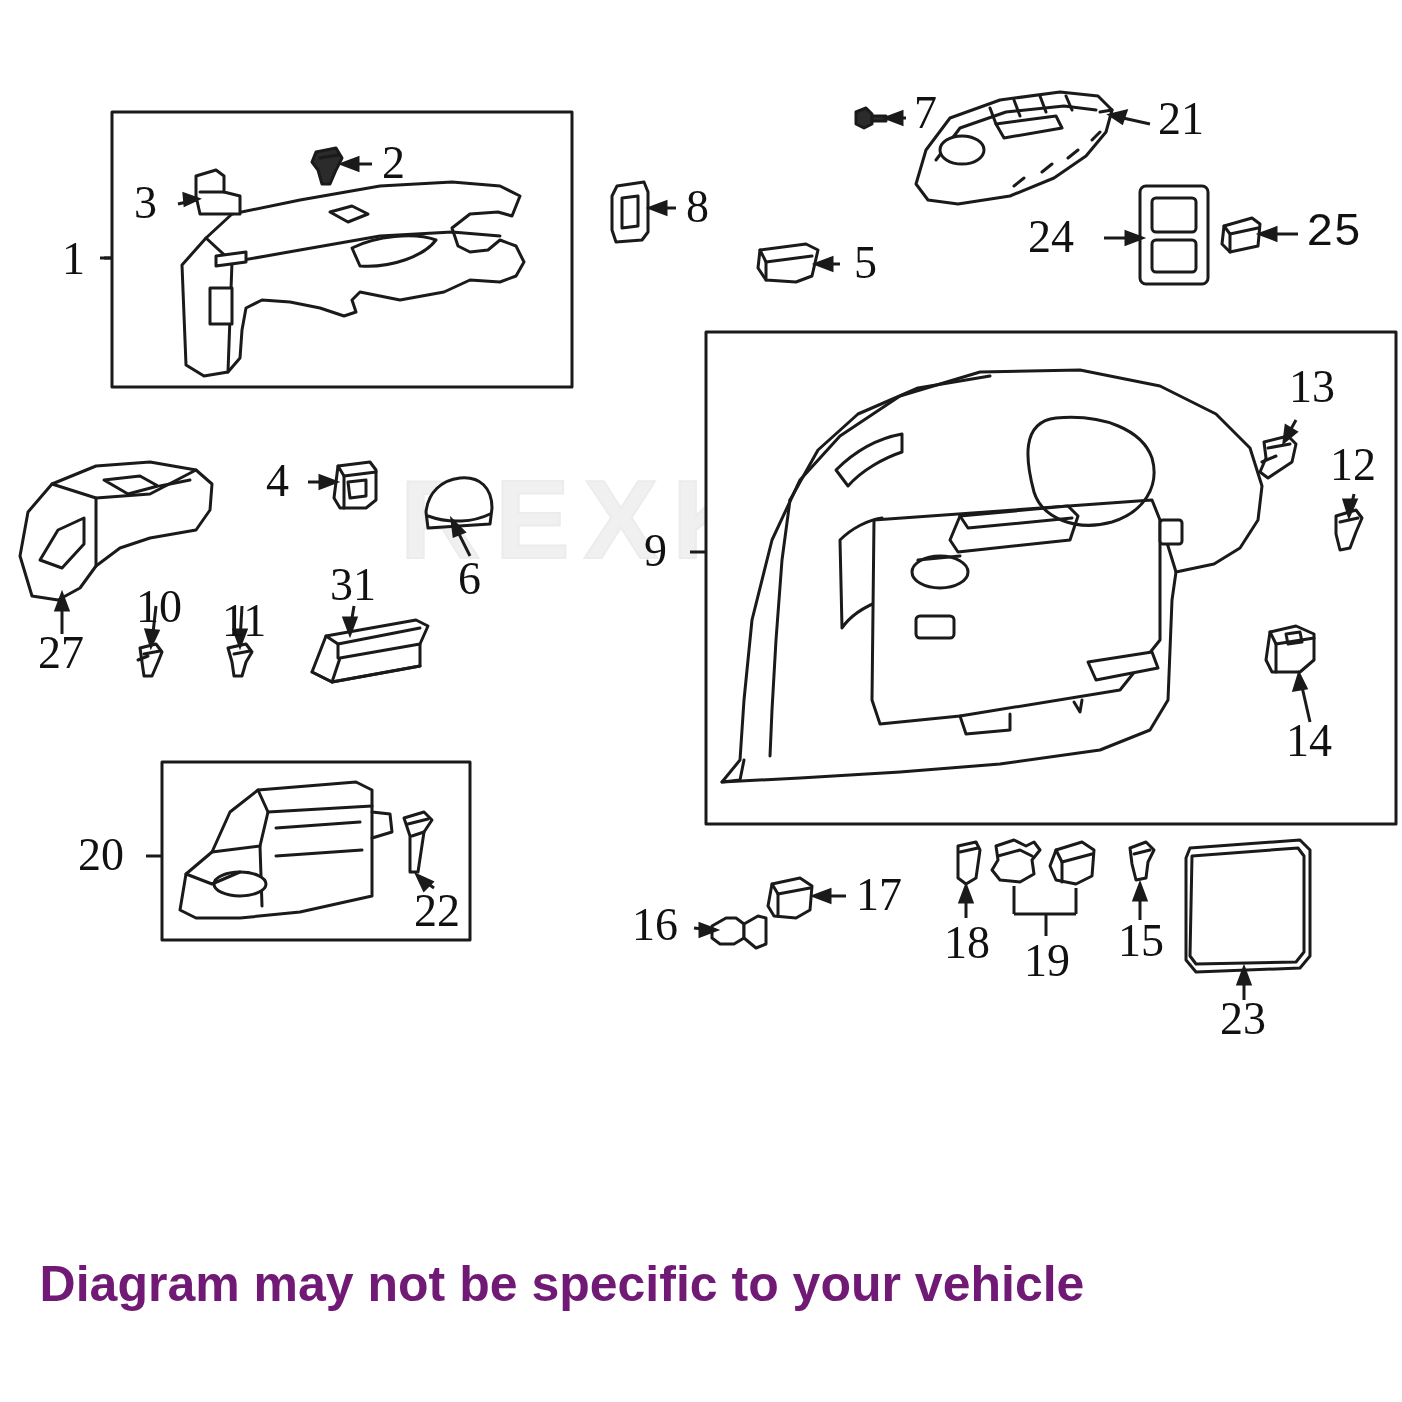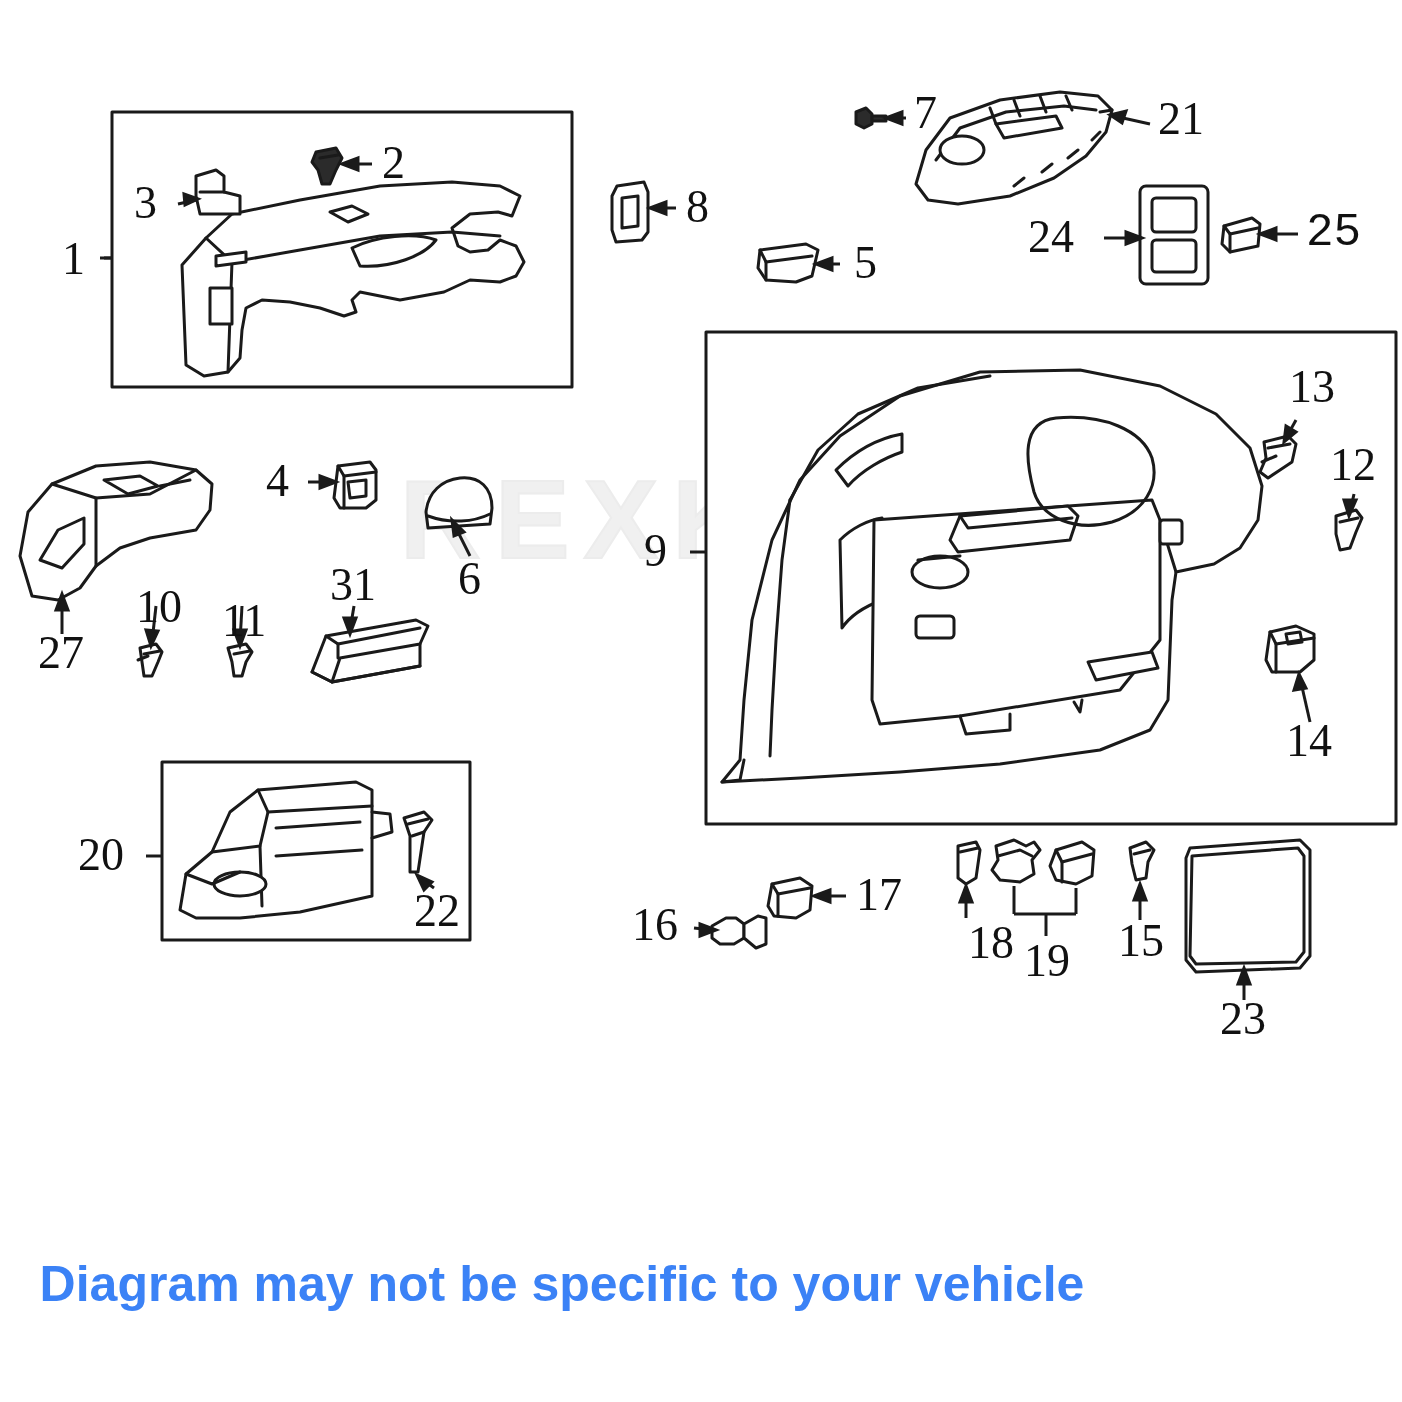--- a/index.html
+++ b/index.html
@@ -8,21 +8,21 @@
   #stage{position:absolute;left:0;top:0;width:1402px;height:1402px;}
   svg#art{position:absolute;left:0;top:0;width:1402px;height:1402px;}
   .callout{position:absolute;font-family:"Liberation Serif",serif;
            font-size:46px;line-height:46px;color:#111;white-space:nowrap;}
   .watermark{position:absolute;left:400px;top:455px;width:620px;height:150px;
              font-family:"Liberation Sans",sans-serif;font-size:112px;
              font-weight:bold;letter-spacing:14px;color:#f0f0f0;
              -webkit-text-stroke:2px #ececec;user-select:none;}
   .footer{position:absolute;left:0;top:1255px;width:1124px;text-align:center;
           font-family:"Liberation Sans",sans-serif;font-weight:bold;
-          font-size:50px;color:#3b82f6;}
+          font-size:50px;color:#701a75;}
 </style>
 </head>
 <body>
 
 <div id="stage">
 
   <div class="watermark">REXKA</div>
 
   <svg id="art" viewBox="0 0 1402 1402">
     <g fill="none" stroke="#1a1a1a" stroke-width="3" stroke-linejoin="round" stroke-linecap="round">
@@ -276,21 +276,21 @@
   <div class="callout" style="left:686px; top:184px;">8</div>
   <div class="callout" style="left:644px; top:528px;">9</div>
   <div class="callout" style="left:136px; top:584px;">10</div>
   <div class="callout" style="left:222px; top:562px;margin-top:36px;">11</div>
   <div class="callout" style="left:1330px;top:442px;">12</div>
   <div class="callout" style="left:1272px;top:364px;margin-left:17px;">13</div>
   <div class="callout" style="left:1286px;top:718px;">14</div>
   <div class="callout" style="left:1118px;top:918px;">15</div>
   <div class="callout" style="left:632px; top:902px;">16</div>
   <div class="callout" style="left:856px; top:872px;">17</div>
-  <div class="callout" style="left:944px; top:920px;margin-left:24px;">18</div>
+  <div class="callout" style="left:944px; top:920px;">18</div>
   <div class="callout" style="left:1024px;top:938px;">19</div>
   <div class="callout" style="left:78px;  top:832px;">20</div>
   <div class="callout" style="left:1158px;top:96px;">21</div>
   <div class="callout" style="left:414px; top:888px;">22</div>
   <div class="callout" style="left:1220px;top:996px;">23</div>
   <div class="callout" style="left:1028px;top:214px;">24</div>
   <div class="callout" style="left:1306px;top:210px;font-family:Liberation Mono, monospace;">25</div>
   <div class="callout" style="left:330px; top:562px;">31</div>
   <div class="callout" style="left:38px;  top:630px;">27</div>
 

